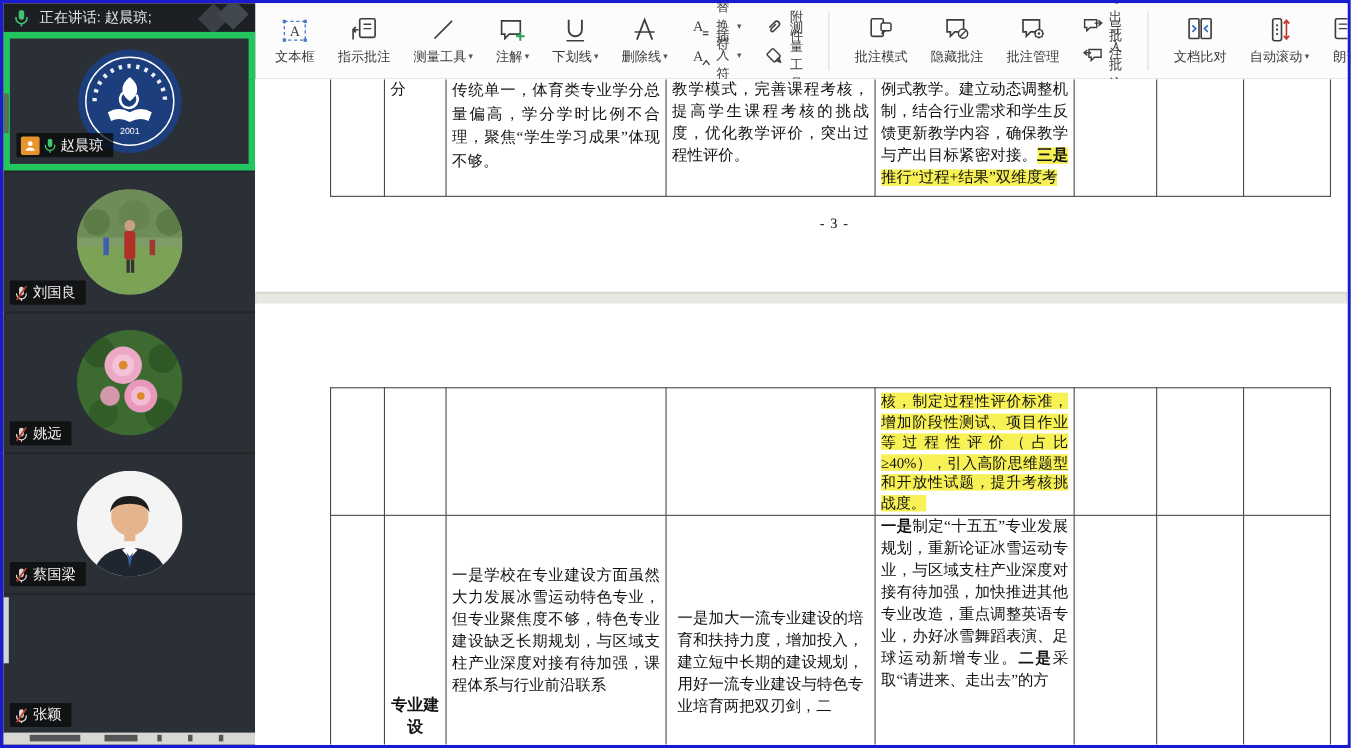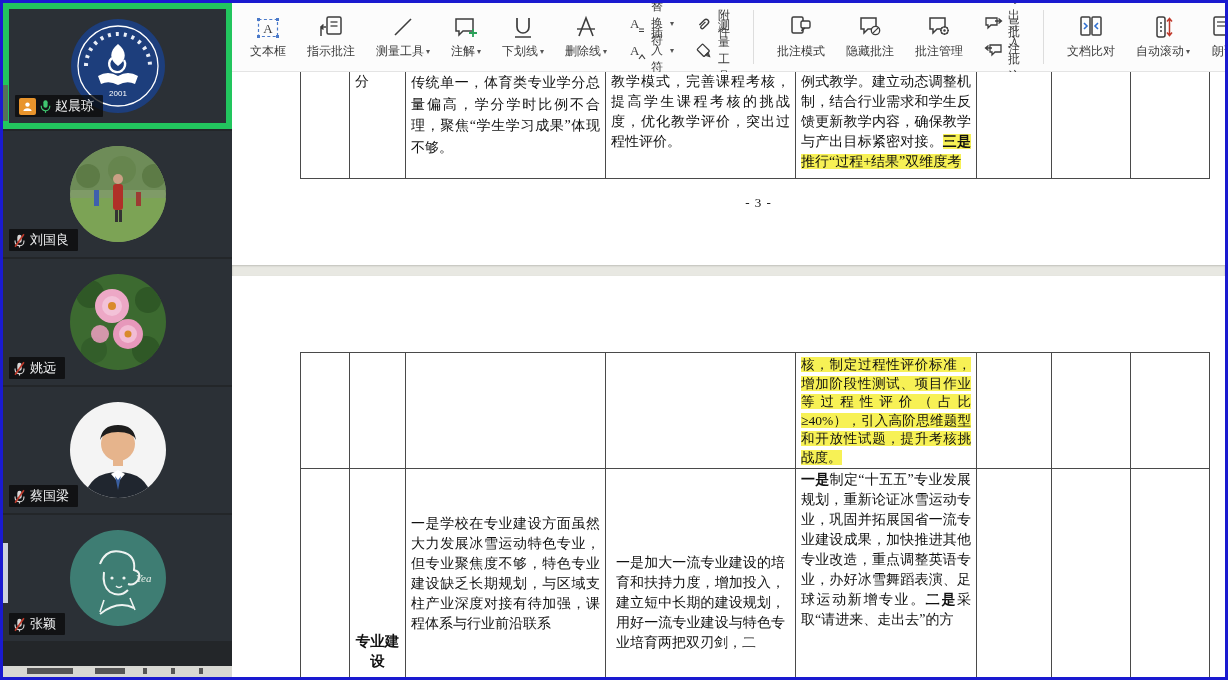--- a/index.html
+++ b/index.html
@@ -53,20 +53,34 @@
   .pad84 { padding-top:84px; display:block; }
 
   svg { display:block; }
 </style>
 </head>
 <body>
 
 <div class="app">
 
   <aside class="sidebar">
+    <div class="speakbar">
+      <span>
+        <svg width="13" height="17" viewBox="0 0 13 17">
+            <rect x="4" y="1" width="5" height="9" rx="2.5" fill="#3fc56f"></rect>
+            <path d="M1.5 7.5v1a5 5 0 0 0 10 0v-1" stroke="#3fc56f" stroke-width="1.4" fill="none"></path>
+            <line x1="6.5" y1="13.5" x2="6.5" y2="16" stroke="#3fc56f" stroke-width="1.4"></line>
+          </svg>
+      </span>
+      <span>正在讲话: 赵晨琼;</span>
+      <span class="diamond-wrap">
+          <i class="diamond d1"></i>
+          <i class="diamond d2"></i>
+        </span>
+    </div>
 
     <div class="tile active">
       <span class="avatar">
         <svg width="96" height="96" viewBox="0 0 96 96">
           <circle cx="48" cy="48" r="47" fill="#1d3e7c"></circle>
           <circle cx="48" cy="48" r="40" fill="none" stroke="#ffffff" stroke-width="1.3"></circle>
           <path d="M16 48 a32 32 0 0 1 64 0" fill="none" stroke="#e9eef7" stroke-width="4" stroke-dasharray="3 5"></path>
           <path d="M48 26 c-9 7 -9 16 0 22 c9 -6 9 -15 0 -22z" fill="#fff"></path>
           <path d="M42 40 a8 8 0 1 0 12 2" fill="none" stroke="#fff" stroke-width="2.4"></path>
           <path d="M28 58 q10 -6 20 0 q10 -6 20 0 l-3 8 q-8 -4 -17 1 q-9 -5 -17 -1 z" fill="#fff"></path>
@@ -170,33 +184,20 @@
               <path d="M1.5 8.5v1a5 5 0 0 0 10 0v-1" stroke="#d8d8d8" stroke-width="1.3" fill="none"></path>
               <line x1="6.5" y1="14" x2="6.5" y2="16.5" stroke="#d8d8d8" stroke-width="1.3"></line>
               <line x1="1.5" y1="15.5" x2="11.5" y2="1.5" stroke="#c03a2b" stroke-width="1.8"></line>
             </svg>
         </span>
         <span>蔡国梁</span>
       </span>
     </div>
 
     <div class="tile">
-      <span class="avatar">
-        <svg width="96" height="96" viewBox="0 0 96 96">
-          <rect width="96" height="96" fill="#3e7d73"></rect>
-          <path d="M30 34 q6 -16 22 -12 q14 3 12 18 q8 2 4 10 q-4 6 -10 4" fill="none" stroke="#eef3f1" stroke-width="2"></path>
-          <path d="M34 42 q-2 14 6 20 q10 6 18 -2" fill="none" stroke="#eef3f1" stroke-width="2"></path>
-          <circle cx="42" cy="48" r="1.6" fill="#eef3f1"></circle>
-            <circle cx="54" cy="48" r="1.6" fill="#eef3f1"></circle>
-          <path d="M46 56 q3 3 6 0" fill="none" stroke="#eef3f1" stroke-width="1.6"></path>
-          <path d="M30 84 q18 -14 34 -6" fill="none" stroke="#eef3f1" stroke-width="2"></path>
-          <path d="M34 70 l-4 12 M60 68 l5 12" stroke="#eef3f1" stroke-width="1.6"></path>
-          <text x="66" y="52" font-size="11" fill="#e9efe9" font-family="Liberation Serif, serif" font-style="italic">Yea</text>
-        </svg>
-      </span>
       <span class="nametag">
         <span>
           <svg width="13" height="15" viewBox="0 0 13 17">
               <rect x="4" y="2" width="5" height="9" rx="2.5" fill="#d8d8d8"></rect>
               <path d="M1.5 8.5v1a5 5 0 0 0 10 0v-1" stroke="#d8d8d8" stroke-width="1.3" fill="none"></path>
               <line x1="6.5" y1="14" x2="6.5" y2="16.5" stroke="#d8d8d8" stroke-width="1.3"></line>
               <line x1="1.5" y1="15.5" x2="11.5" y2="1.5" stroke="#c03a2b" stroke-width="1.8"></line>
             </svg>
         </span>
         <span>张颖</span>
@@ -504,21 +505,21 @@
             <td>
                   <div class="cell-problem-label">专业建设</div>
                 </td>
             <td>
                   <span class="pad45">一是学校在专业建设方面虽然大力发展冰雪运动特色专业，但专业聚焦度不够，特色专业建设缺乏长期规划，与区域支柱产业深度对接有待加强，课程体系与行业前沿联系</span>
                 </td>
             <td style="padding:0 10px;">
                   <span class="pad84">一是加大一流专业建设的培育和扶持力度，增加投入，建立短中长期的建设规划，用好一流专业建设与特色专业培育两把双刃剑，二</span>
                 </td>
             <td>
-              <span class="b">一是</span><span>制定“十五五”专业发展规划，重新论证冰雪运动专业，巩固并拓展国省一流专业建设成果，加快推进其他专业改造，重点调整英语专业，办好冰雪舞蹈表演、足球运动新增专业。</span><span class="b">二是</span><span>采取“请进来、走出去”的方</span>
+              <span class="b">一是</span><span>制定“十五五”专业发展规划，重新论证冰雪运动专业，与区域支柱产业深度对接有待加强，加快推进其他专业改造，重点调整英语专业，办好冰雪舞蹈表演、足球运动新增专业。</span><span class="b">二是</span><span>采取“请进来、走出去”的方</span>
             </td>
             <td></td>
             <td></td>
             <td></td>
           </tr>
         </tbody>
           </table>
       </section>
     </div>
   </main>

